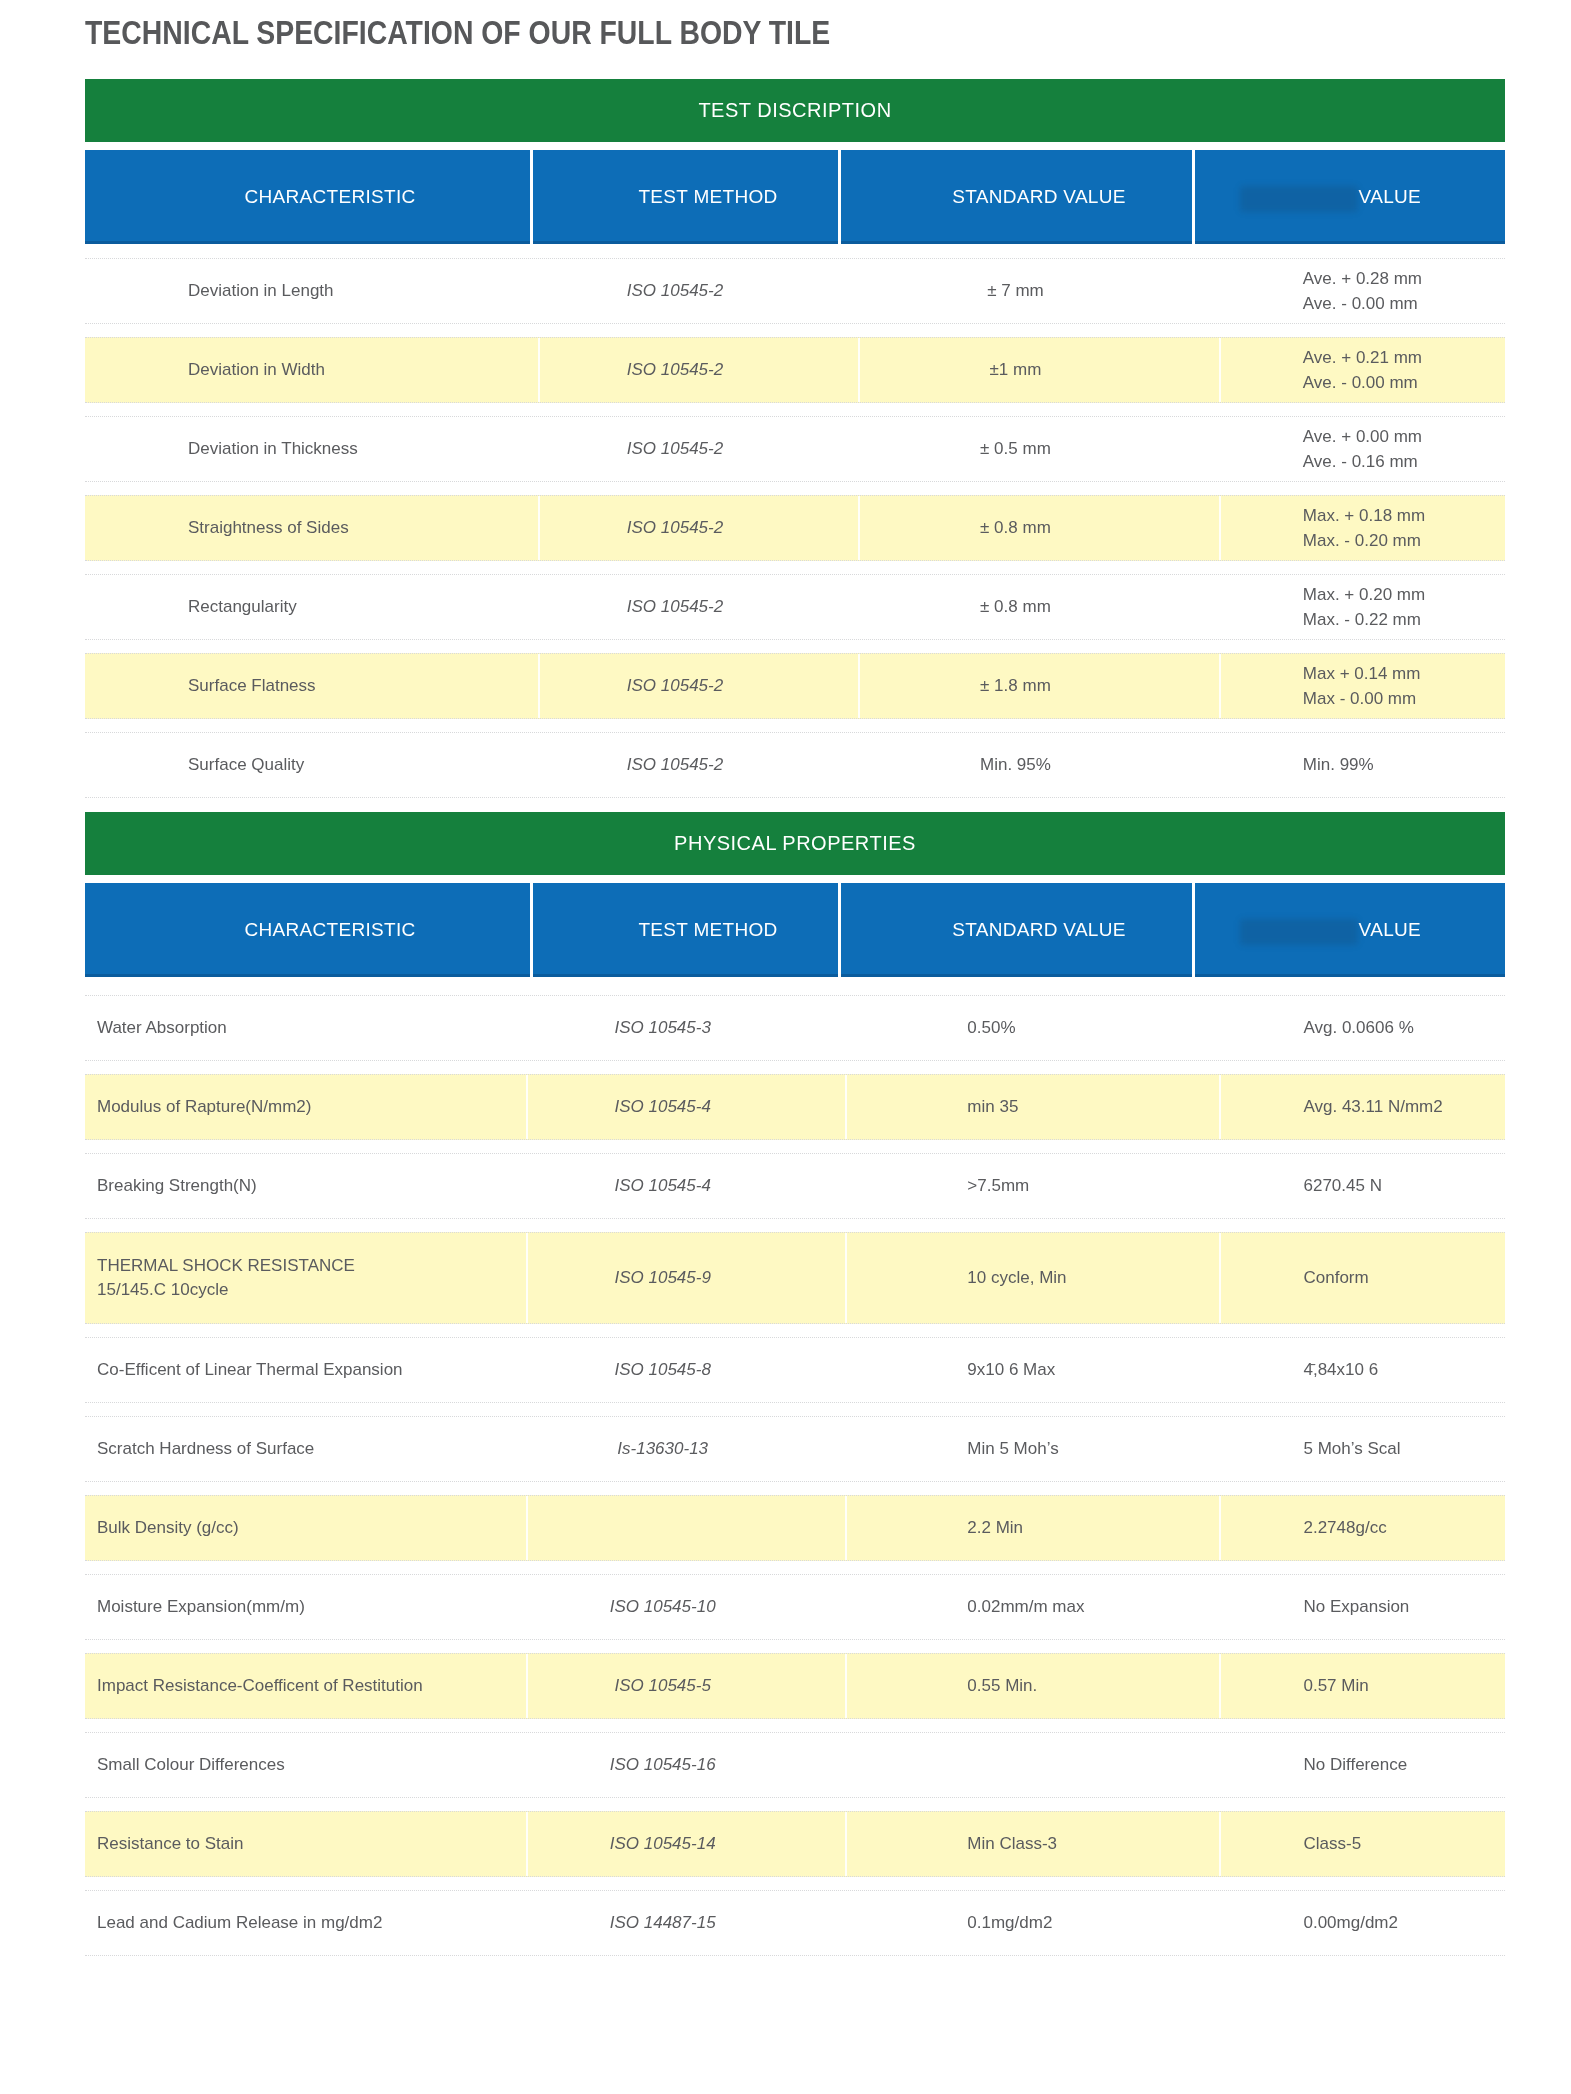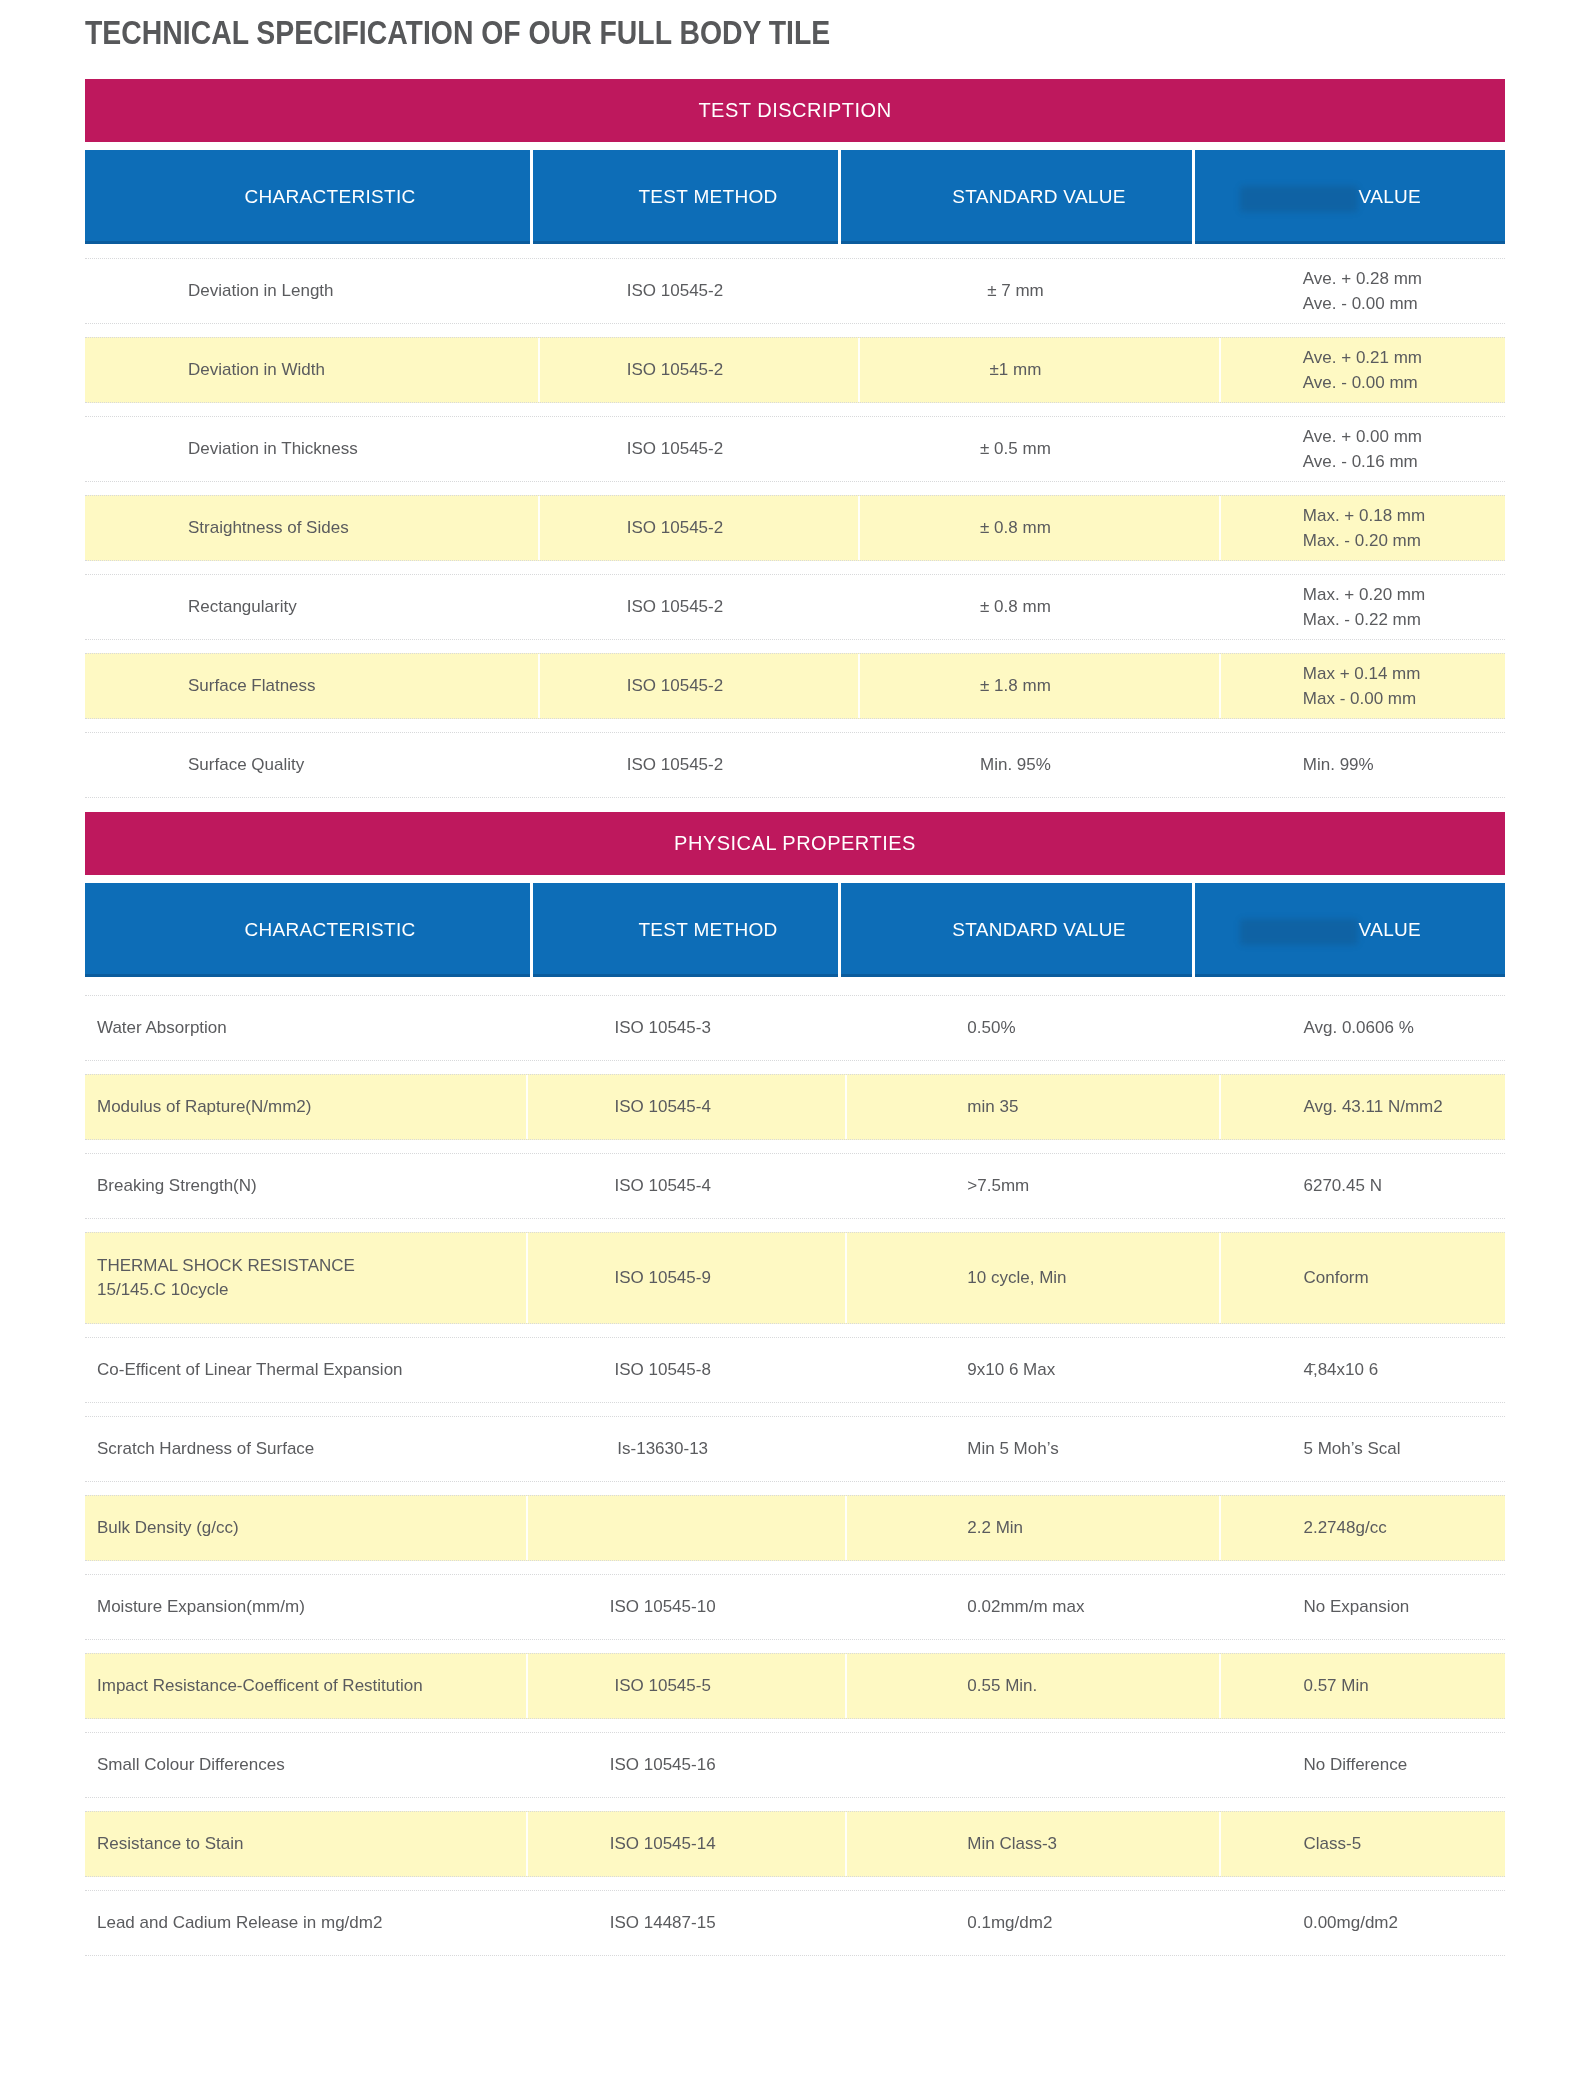--- a/index.html
+++ b/index.html
@@ -24,21 +24,21 @@
     line-height: 38px;
     font-weight: bold;
     color: #57585a;
     letter-spacing: 0px;
     white-space: nowrap;
     transform: scaleX(0.86);
     transform-origin: left center;
   }
   .band {
     height: 63px;
-    background: #be185d;
+    background: #15803d;
     color: #ffffff;
     display: flex;
     align-items: center;
     justify-content: center;
     font-size: 20px;
     letter-spacing: 0.5px;
   }
   .section-1 .band { margin-top: 14px; }
   .header-row {
     margin-top: 8px;
@@ -95,21 +95,21 @@
     align-items: center;
     height: 100%;
     color: #5a5b5e;
     font-size: 17px;
     line-height: 1.5;
   }
   .cell + .cell { border-left: 2px solid rgba(255,255,255,0.9); }
   .c1 { width: 445px; white-space: pre-line; line-height: 1.4; }
   .section-0 .c1 { padding-left: 103px; }
   .section-1 .c1 { padding-left: 12px; }
-  .c2 { width: 308px; justify-content: center; text-align: center; }
+  .c2 { width: 308px; justify-content: center; text-align: center; font-style: italic; }
   .c3 { width: 354px; padding-left: 120px; }
   .section-0 .c3 { padding-left: 0; justify-content: center; text-align: center; }
   .c4 { width: 313px; padding-left: 82px; white-space: pre-line; }
 </style>
 </head>
 <body>
 
 <div class="page">
   <div class="container">
 

